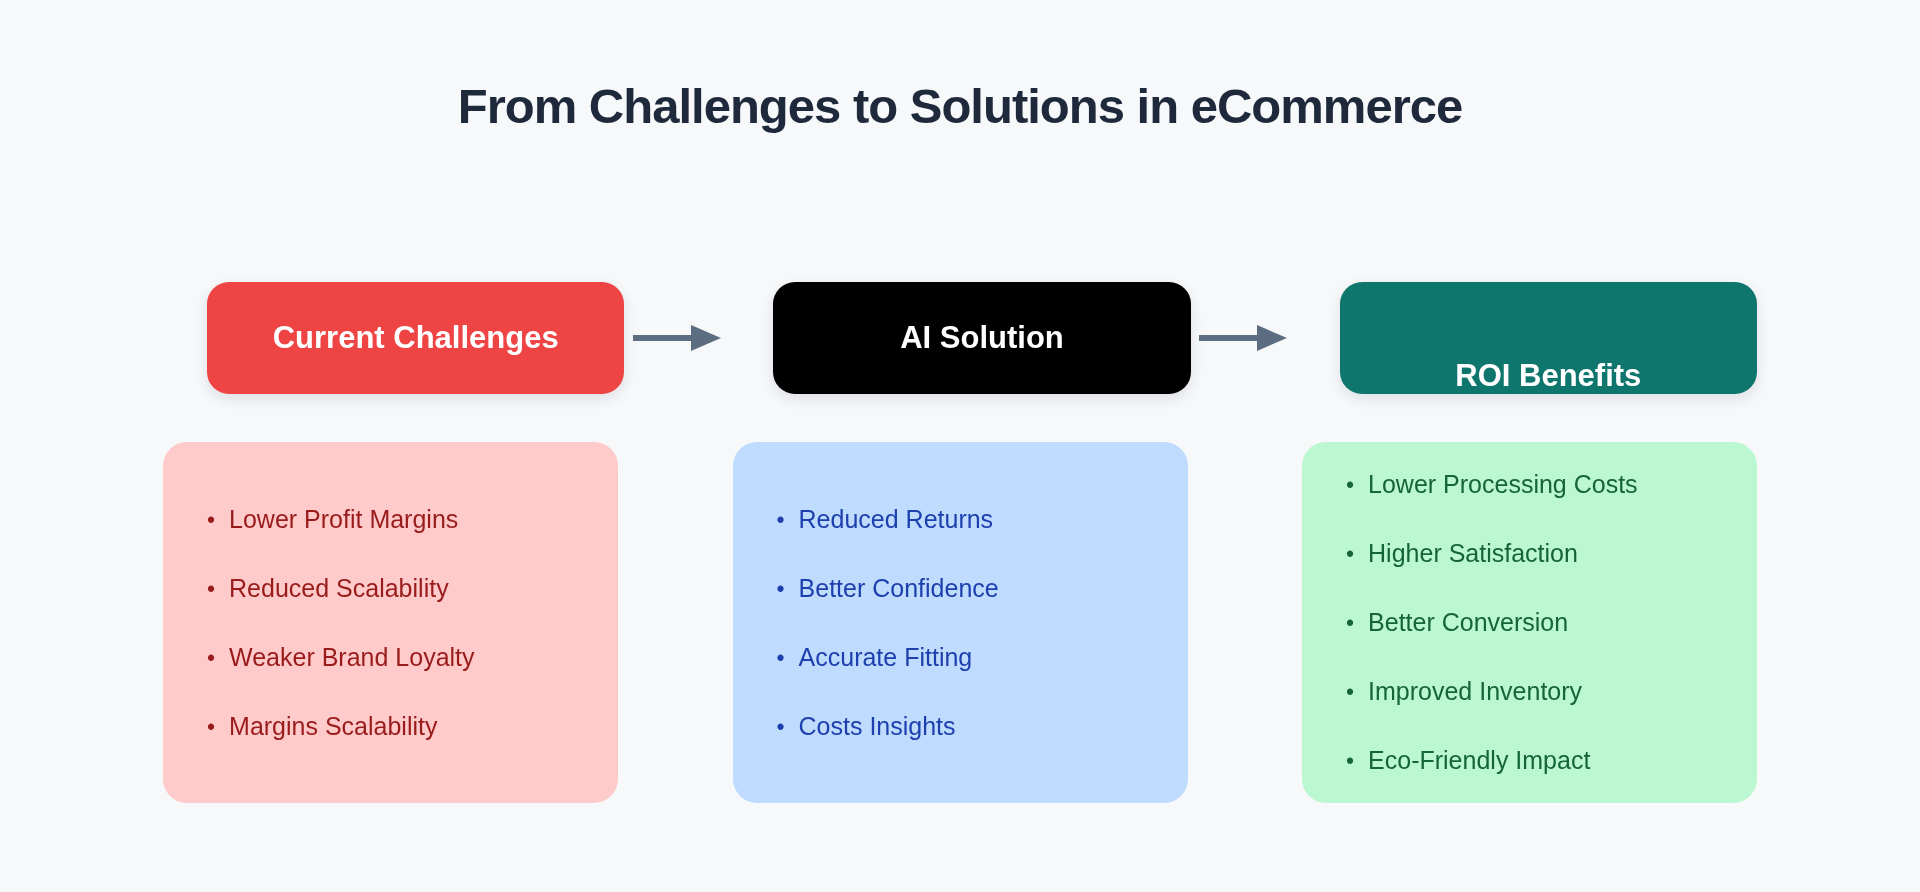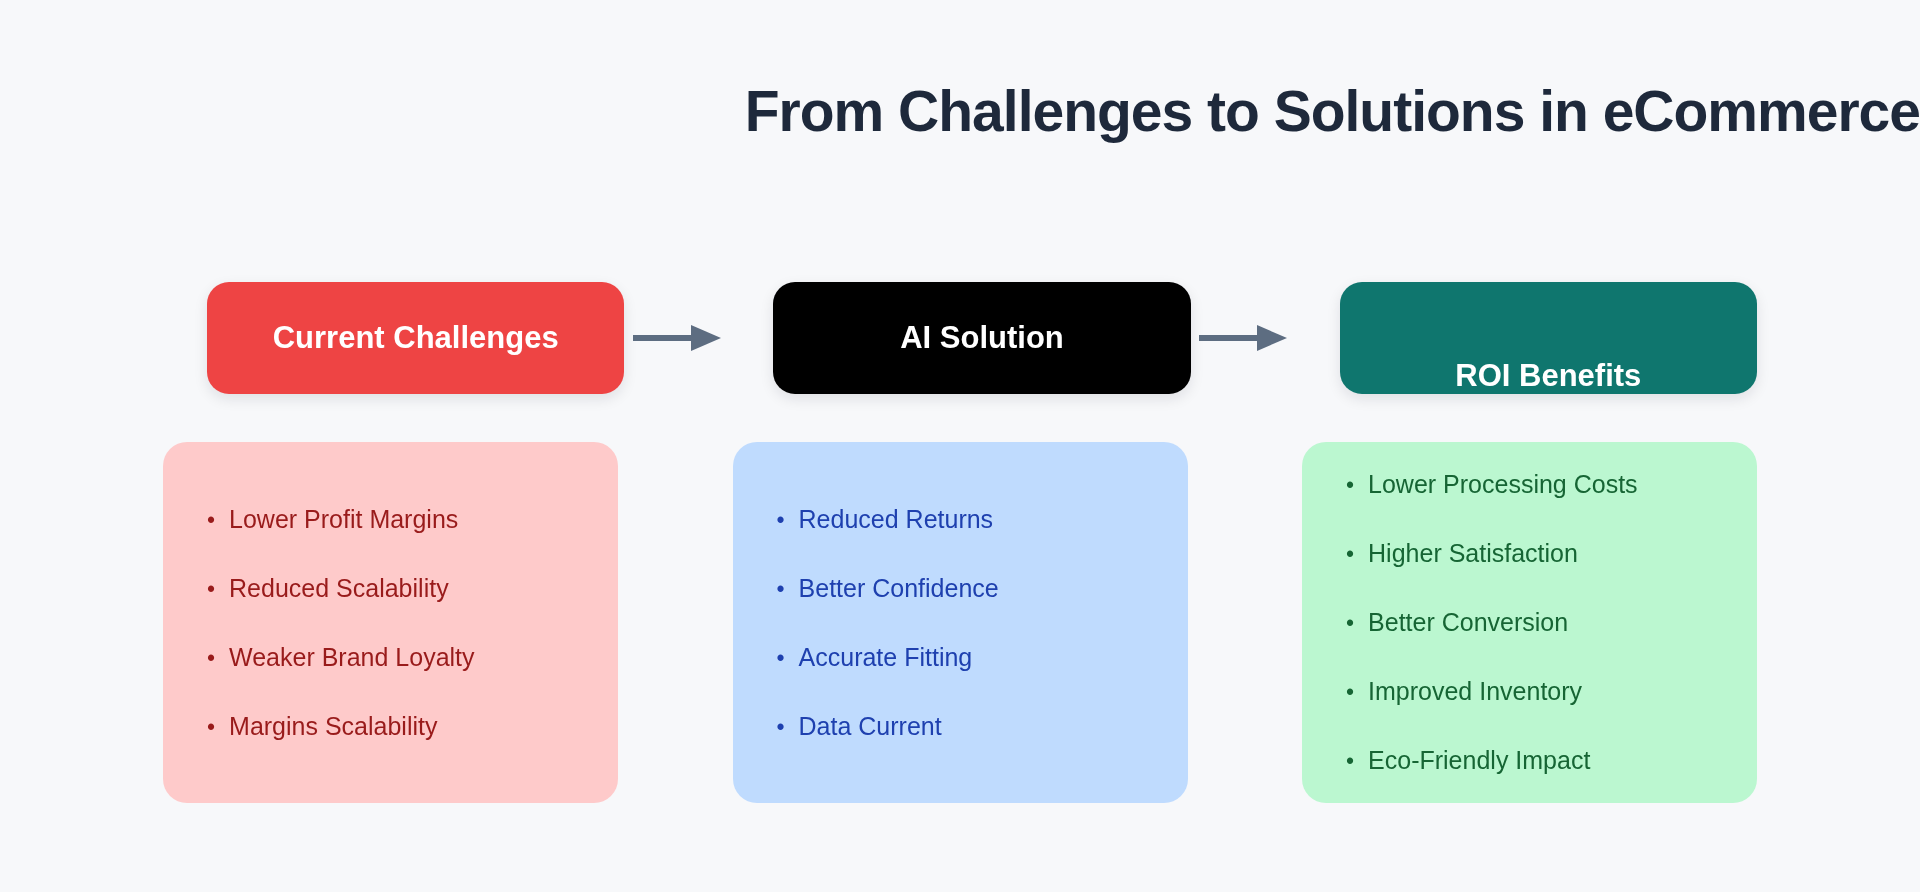--- a/index.html
+++ b/index.html
@@ -12,22 +12,22 @@
   .canvas {
     position: relative;
     width: 1920px;
     height: 892px;
   }
   .title {
     position: absolute;
     top: 78px;
     left: 0;
     width: 100%;
-    text-align: right;
-    font-size: 57px;
+    text-align: center;
+    font-size: 49px;
     font-weight: bold;
     letter-spacing: -1px;
     color: #1e293b;
   }
   .flow-row {
     position: absolute;
     left: 163px;
     top: 282px;
     width: 1594px;
     display: flex;
@@ -164,21 +164,21 @@
         <li>
           <span class="bullet">•</span>
           <span>Better Confidence</span>
         </li>
         <li>
           <span class="bullet">•</span>
           <span>Accurate Fitting</span>
         </li>
         <li>
           <span class="bullet">•</span>
-          <span>Data Current</span>
+          <span>Costs Insights</span>
         </li>
       </ul>
     </div>
 
     <div class="panel-spacer"></div>
 
     <div class="panel panel-green">
       <ul>
         <li>
           <span class="bullet">•</span>

